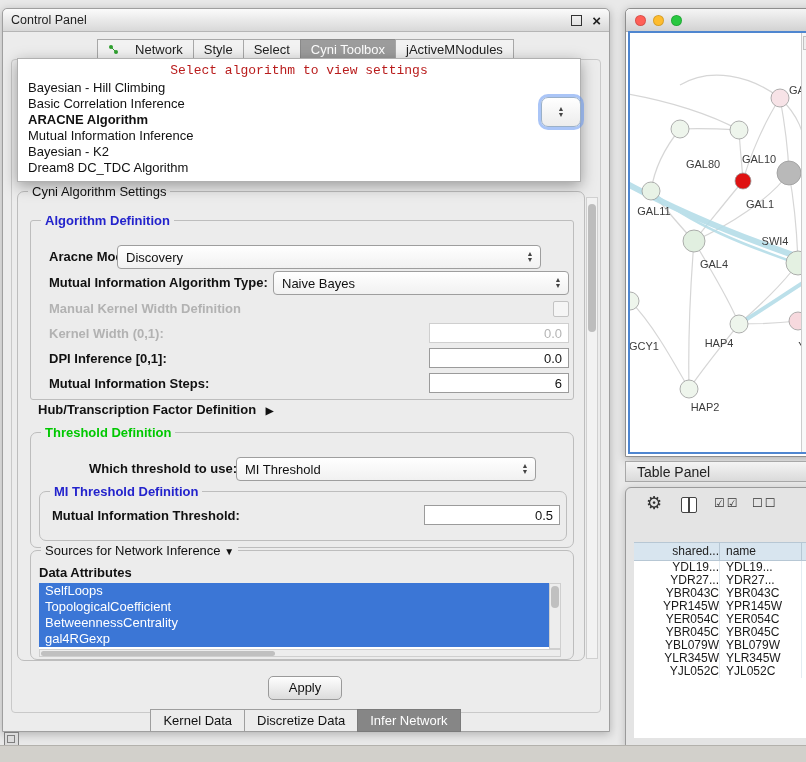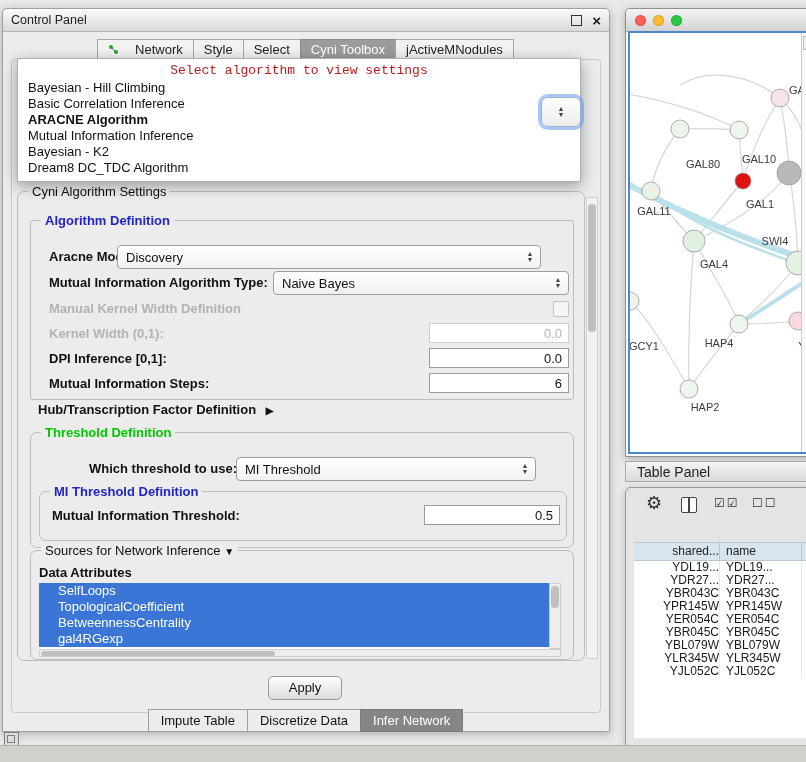--- a/index.html
+++ b/index.html
@@ -48,21 +48,21 @@
        border:1px solid #9e9e9e;border-radius:4px;display:flex;align-items:center;box-sizing:border-box;}
   .combo .val{flex:1;padding-left:8px;font-size:13px;color:#111;white-space:nowrap;overflow:hidden;}
   .combo .stepper{width:16px;margin-right:2px;}
   .tfield{position:absolute;height:20px;border:1px solid #9b9b9b;background:#fff;text-align:right;
        padding:0 6px;font-size:13px;box-sizing:border-box;font-family:"Liberation Sans",sans-serif;color:#111;}
   .tfield.dis{border-color:#cfcfcf;color:#b5b5b5;}
   .checkbox{position:absolute;width:14px;height:14px;border:1px solid #c3c3c3;background:#f5f5f5;border-radius:2px;}
   .tri{font-size:10px;color:#111;}
 
   .attr-list{position:absolute;background:#fff;overflow:hidden;}
-  .attr-item{height:16px;line-height:16px;padding-left:19px;background:#3b76d6;color:#fff;font-size:13px;white-space:nowrap;}
+  .attr-item{height:16px;line-height:16px;padding-left:6px;background:#3b76d6;color:#fff;font-size:13px;white-space:nowrap;}
   .vscroll{position:absolute;background:#ededed;border:1px solid #cfcfcf;box-sizing:border-box;}
   .vthumb{position:absolute;left:1px;top:2px;width:8px;height:22px;background:#c0c0c0;border-radius:4px;}
   .hscroll{position:absolute;background:#ededed;border:1px solid #cfcfcf;box-sizing:border-box;}
   .hthumb{position:absolute;left:1px;top:1px;width:45%;height:5px;background:#c0c0c0;border-radius:3px;}
 
   .right-scroll{position:absolute;left:583px;top:188px;width:12px;height:462px;background:#f2f2f2;
        border:1px solid #d0d0d0;box-sizing:border-box;}
   .right-thumb{position:absolute;left:1px;top:6px;width:8px;height:128px;background:#bdbdbd;border-radius:4px;}
 
   .apply-btn{position:absolute;left:265px;top:667px;width:72px;height:22px;border:1px solid #9a9a9a;
@@ -243,21 +243,21 @@
       </div>
     </div>
 
     <div class="right-scroll">
       <div class="right-thumb"></div>
     </div>
 
     <div class="apply-btn">Apply</div>
 
     <div class="bottom-tabs">
-      <div class="btab">Impute Table</div>
+      <div class="btab">Kernel Data</div>
       <div class="btab">Discretize Data</div>
       <div class="btab active">Infer Network</div>
     </div>
   </div>
 
   <div class="nw">
     <div class="nw-titlebar">
       <span class="light" style="left:9px;background:#ff5f57;"></span>
       <span class="light" style="left:27px;background:#febc2e;"></span>
       <span class="light" style="left:45px;background:#28c840;"></span>

